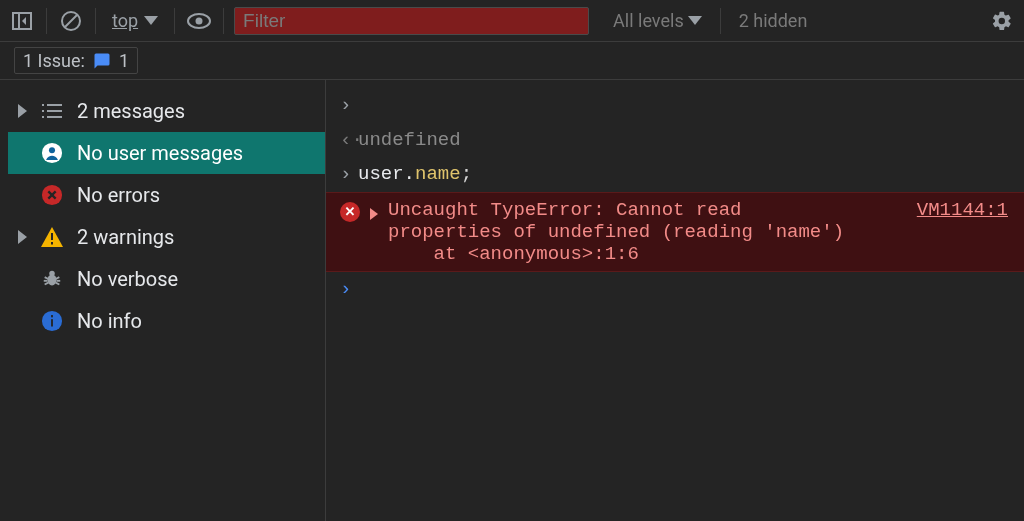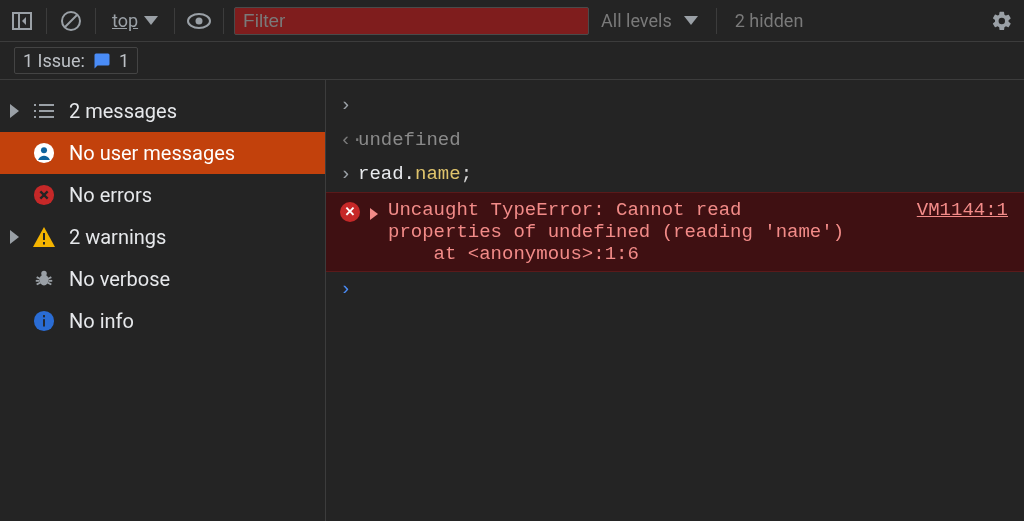--- a/index.html
+++ b/index.html
@@ -55,23 +55,23 @@
     border: 1px solid #4a4a4a;
     border-radius: 2px;
     padding: 2px 8px;
     color: #e8eaed;
     font-size: 19px;
   }
   .filter-input::placeholder { color: #7a7a7a; }
   .levels {
     display: flex; align-items: center;
     color: #7a7a7a;
-    gap: 12px;
+    gap: 4px;
     padding: 0 8px;
-    margin-left: 0;
+    margin-left: 12px;
   }
   .hidden-count {
     color: #7a7a7a;
     padding: 0 8px;
   }
   .gear {
     margin-left: auto;
     width: 28px; height: 28px;
     display: flex; align-items: center; justify-content: center;
     color: #9aa0a6;
@@ -103,32 +103,33 @@
   .main {
     display: flex;
     height: calc(521px - 42px - 38px);
   }
 
   
   .sidebar {
     width: 326px;
     border-right: 1px solid #3c3c3c;
     padding-top: 10px;
+    padding-left: 8px;
   }
   .sb-row {
     height: 42px;
     display: flex;
     align-items: center;
     padding-left: 10px;
     gap: 12px;
     font-size: 20px;
     color: #e6e8eb;
   }
   .sb-row.sel {
-    background: #c2410c;
+    background: #0f766e;
     color: #fff;
   }
   .sb-disclosure {
     width: 0; height: 0;
     border-top: 7px solid transparent;
     border-bottom: 7px solid transparent;
     border-left: 9px solid #9aa0a6;
   }
   .sb-disclosure.placeholder { visibility: hidden; }
   .sb-icon {
@@ -363,21 +364,21 @@
       <span class="prompt in">›</span>
     </div>
 
     <div class="row">
       <span class="prompt out">‹·</span>
       <span class="code undef">undefined</span>
     </div>
 
     <div class="row">
       <span class="prompt in">›</span>
-      <span class="code"><span class="id">read.</span><span class="prop">name</span><span class="punct">;</span></span>
+      <span class="code"><span class="id">user.</span><span class="prop">name</span><span class="punct">;</span></span>
     </div>
 
     <div class="err-block">
       <span class="err-x">✕</span>
       <span class="err-tri"></span>
       <span class="err-text">Uncaught TypeError: Cannot read 
 properties of undefined (reading 'name')
     at &lt;anonymous&gt;:1:6</span>
       <span class="err-src">VM1144:1</span>
     </div>

